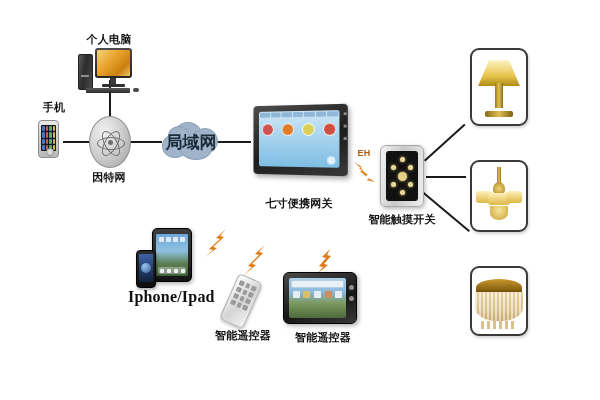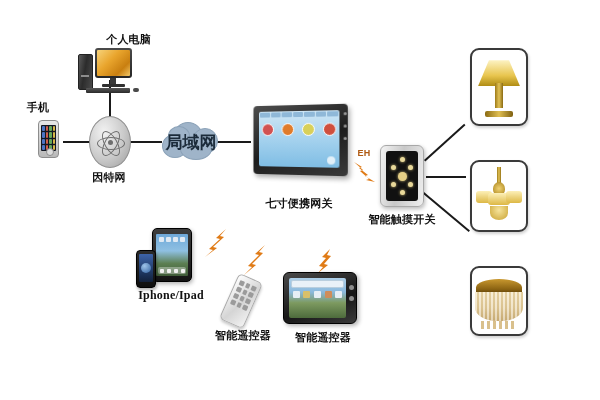--- a/index.html
+++ b/index.html
@@ -13,21 +13,21 @@
 
   .lbl{
     position:absolute;
     font-size:11px;
     color:#111;
     font-weight:700;
     white-space:nowrap;
     letter-spacing:.2px;
     text-align:center;
   }
-  .lbl.lat{font-family:"Liberation Serif","DejaVu Serif",serif;font-weight:600;font-size:12px;}
+  .lbl.lat{font-family:"Liberation Serif","DejaVu Serif",serif;font-weight:600;font-size:16px;}
 
   .node{position:absolute;}
 
   
   .line{position:absolute;background:#1a1a1a;}
   .line.h{height:2px;}
   .line.v{width:2px;}
   .diag{position:absolute;height:0;border-top:2px solid #1a1a1a;transform-origin:0 0;}
 
   
@@ -308,33 +308,33 @@
 <div id="stage">
 
   <div class="line v" style="left:109px;top:80px;height:42px;"></div>
   <div class="line h" style="left:63px;top:141px;width:28px;"></div>
   <div class="line h" style="left:128px;top:141px;width:34px;"></div>
   <div class="line h" style="left:215px;top:141px;width:36px;"></div>
   <div class="line h" style="left:426px;top:176px;width:40px;"></div>
   <div class="diag" style="left:424px;top:160px;width:54px;transform:rotate(-42deg);"></div>
   <div class="diag" style="left:424px;top:192px;width:60px;transform:rotate(40deg);"></div>
 
-  <div class="lbl" style="left:85px;top:32px;width:66px;text-align:right;">个人电脑</div>
+  <div class="lbl" style="left:76px;top:32px;width:66px;">个人电脑</div>
   <div class="node" style="left:78px;top:48px;width:64px;height:46px;">
     <div class="pc-tower"></div>
     <div class="pc-mon-frame">
         <div class="pc-screen"></div>
       </div>
     <div class="pc-stand"></div>
     <div class="pc-base"></div>
     <div class="pc-kbd"></div>
     <div class="pc-mouse"></div>
   </div>
 
-  <div class="lbl" style="left:16px;top:100px;width:44px;">手机</div>
+  <div class="lbl" style="left:32px;top:100px;width:44px;">手机</div>
   <div class="node phone" style="left:38px;top:120px;">
     <div class="phone-screen">
       <i></i>
         <i></i>
         <i></i>
         <i></i>
         <i></i>
         <i></i>
         <i></i>
         <i></i>

